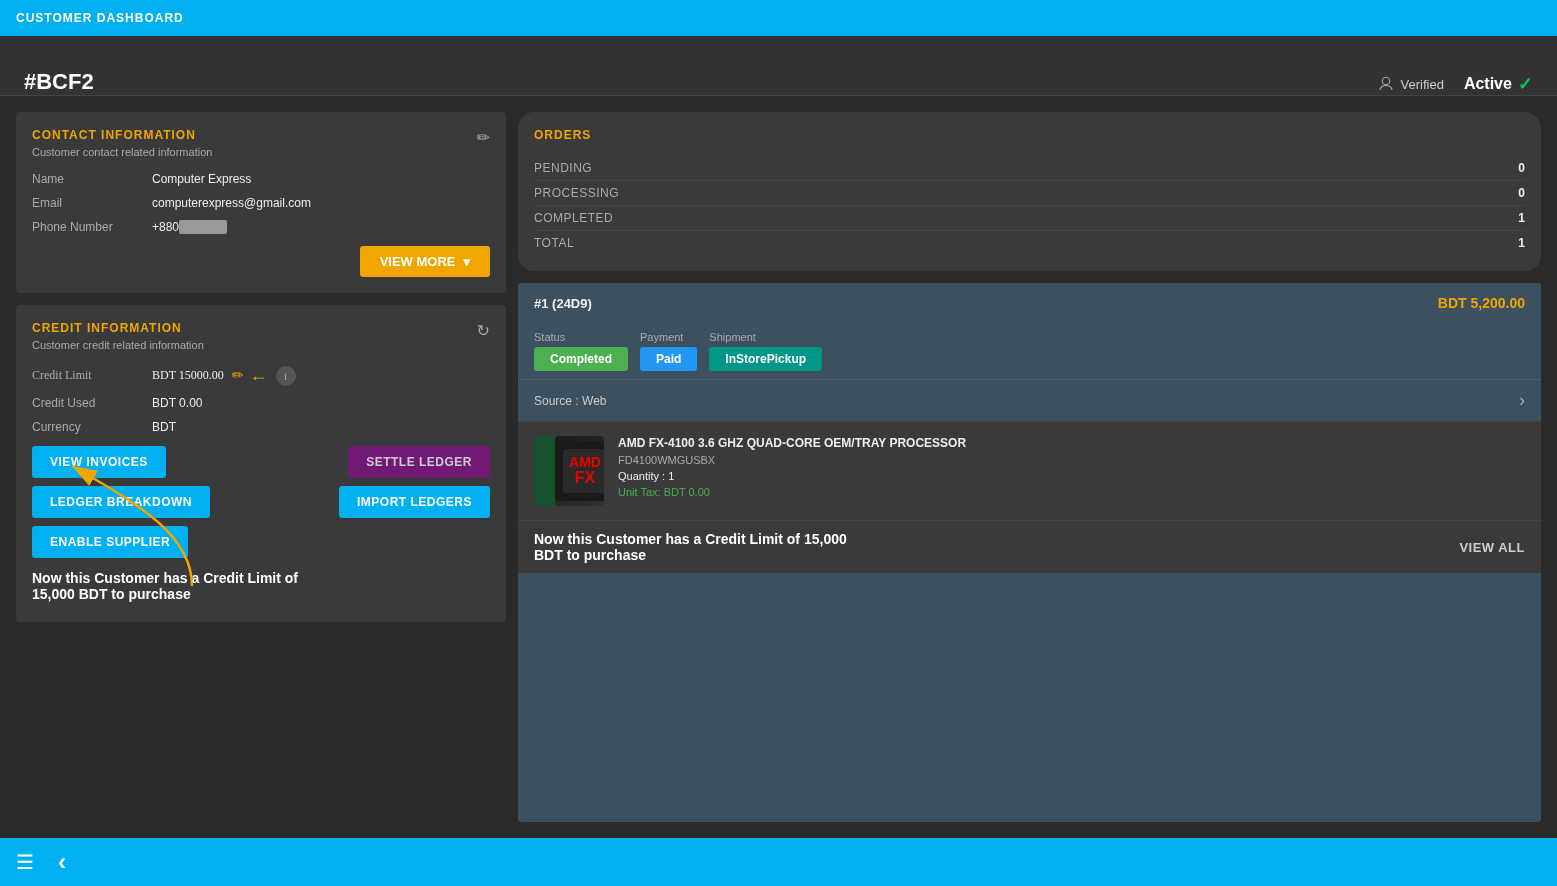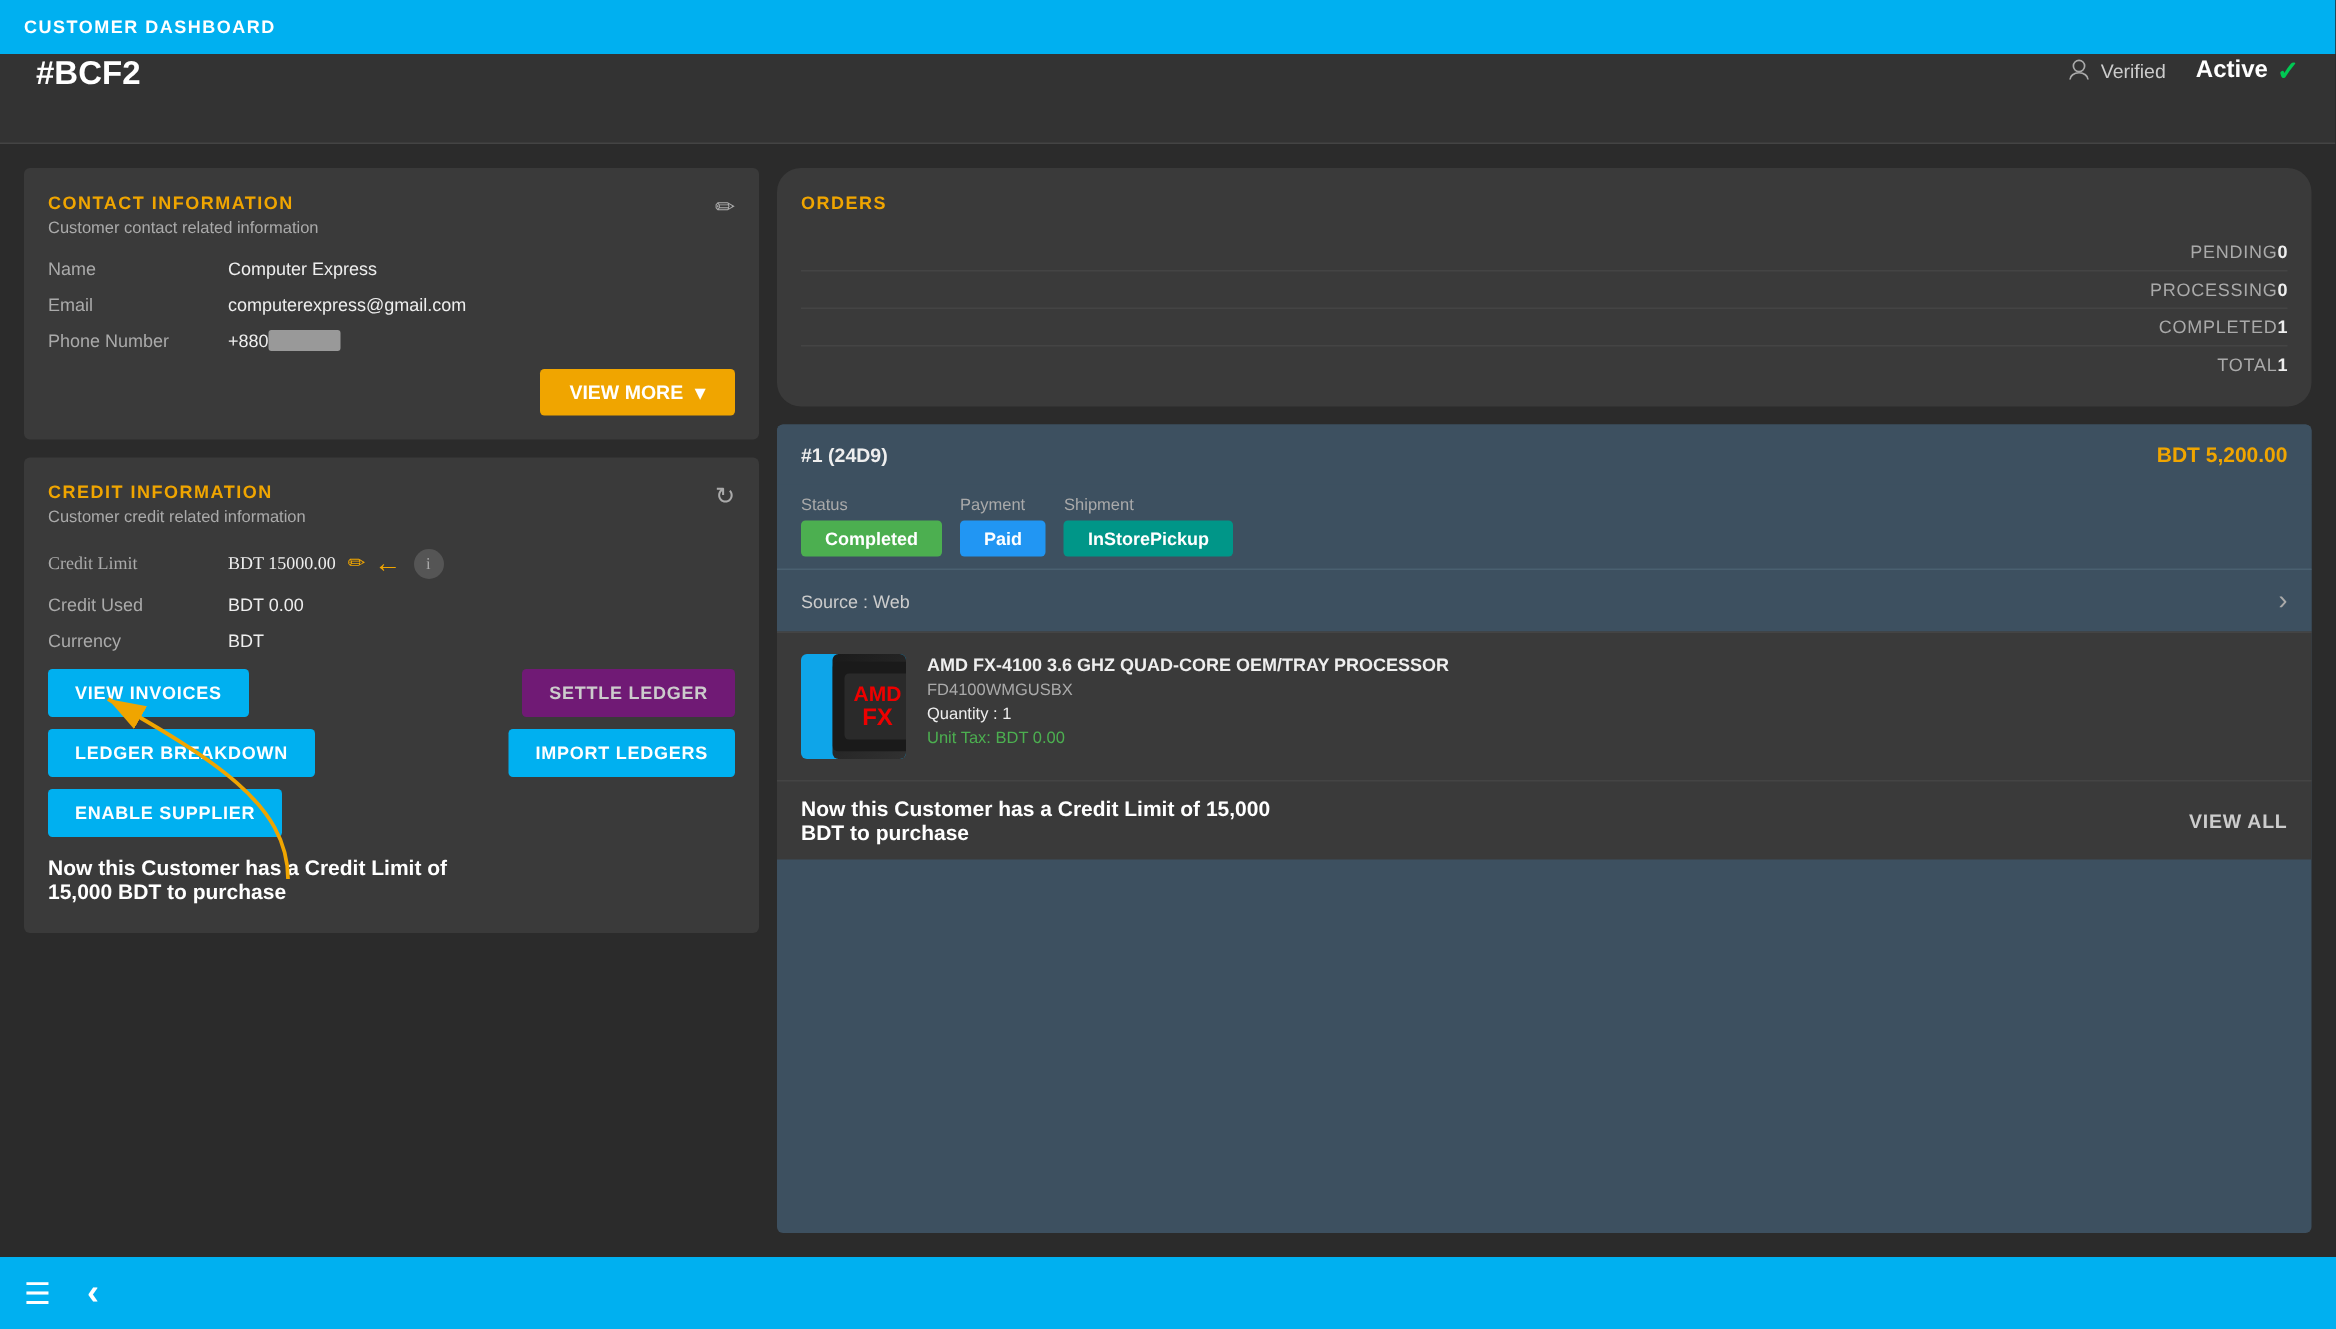--- a/index.html
+++ b/index.html
@@ -18,21 +18,21 @@
       font-size: 12px;
       font-weight: bold;
       letter-spacing: 1px;
     }
 
     
     .header-row {
       background: #333;
       height: 60px;
       display: flex;
-      align-items: flex-start;
+      align-items: flex-end;
       justify-content: space-between;
       padding: 0 24px;
       border-bottom: 1px solid #444;
     }
     .header-id {
       color: #fff;
       font-size: 22px;
       font-weight: bold;
     }
     .header-right {
@@ -240,21 +240,21 @@
       font-weight: bold;
       letter-spacing: 1px;
       margin-bottom: 14px;
     }
 
     .orders-table {
       width: 100%;
     }
     .orders-row {
       display: flex;
-      justify-content: flex-end;
+      justify-content: space-between;
       padding: 5px 0;
       border-bottom: 1px solid #444;
     }
     .orders-row:last-child { border-bottom: none; }
     .orders-row-label {
       color: #aaa;
       font-size: 12px;
       letter-spacing: 0.5px;
     }
     .orders-row-value {
@@ -326,21 +326,21 @@
     .product-row {
       display: flex;
       gap: 14px;
       padding: 14px 16px;
       background: #3a3a3a;
       border-top: 1px solid #444;
     }
     .product-img {
       width: 70px;
       height: 70px;
-      background: #0ea5e9;
+      background: #14532d;
       border-radius: 4px;
       display: flex;
       align-items: center;
       justify-content: center;
       overflow: hidden;
       padding-left: 32px;
     }
     .product-info { flex: 1; }
     .product-name { color: #eee; font-size: 12px; font-weight: bold; margin-bottom: 4px; }
     .product-sku { color: #aaa; font-size: 11px; margin-bottom: 4px; }

